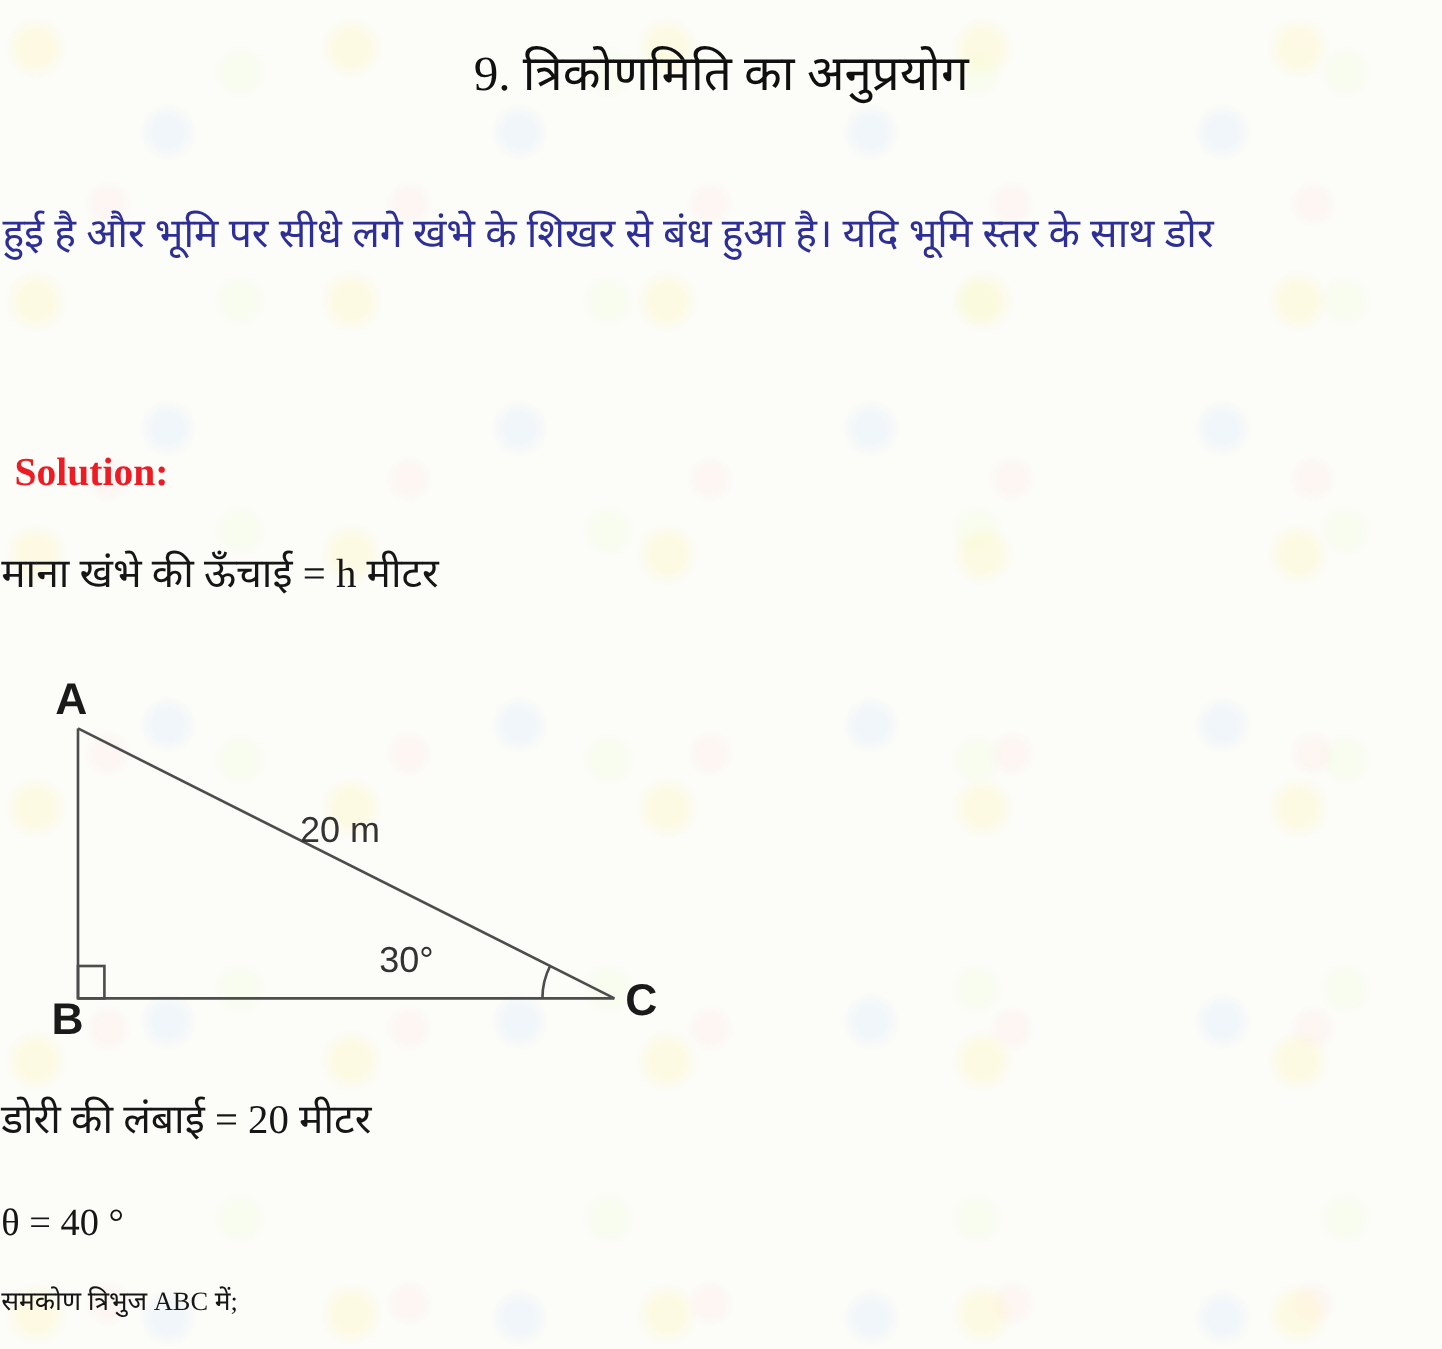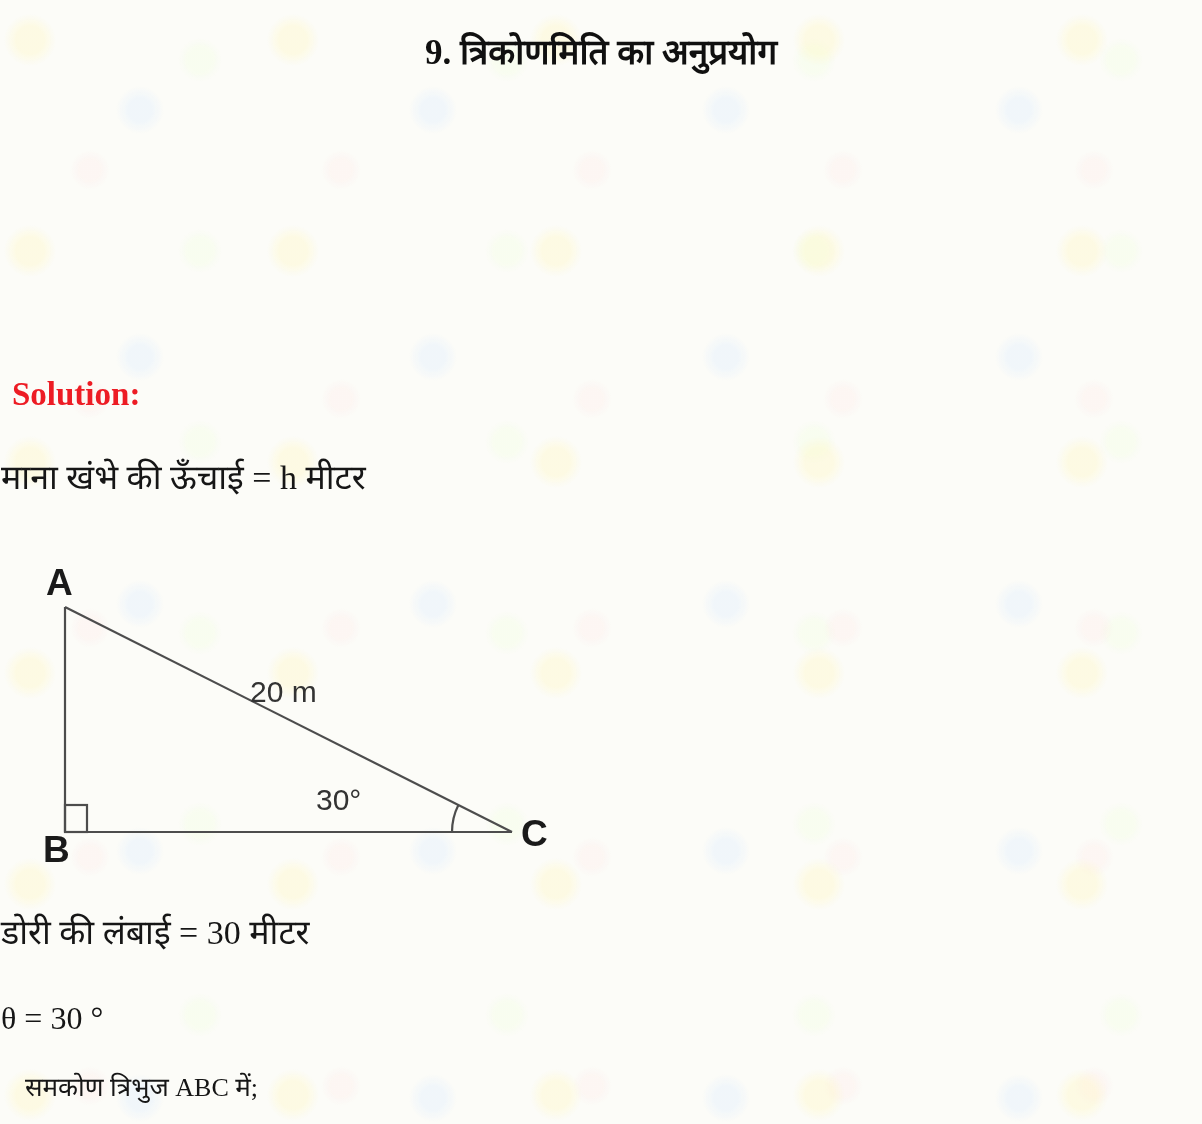--- a/index.html
+++ b/index.html
@@ -16,21 +16,21 @@
     background-color:var(--page-background);
     background-image:
       radial-gradient(circle at 30px 40px, rgba(255,246,190,.35) 0 14px, rgba(255,246,190,0) 26px),
       radial-gradient(circle at 140px 110px, rgba(214,232,255,.30) 0 12px, rgba(214,232,255,0) 24px),
       radial-gradient(circle at 90px 170px, rgba(255,224,224,.22) 0 10px, rgba(255,224,224,0) 20px),
       radial-gradient(circle at 200px 60px, rgba(236,255,214,.25) 0 12px, rgba(236,255,214,0) 22px);
     background-size:263px 211px, 293px 247px, 251px 229px, 307px 191px;
   }
   .page-title{
     position:absolute;top:4px;left:0;width:100%;
-    text-align:center;font-size:35px;font-weight:bold;color:#101010;
+    text-align:center;font-size:41px;font-weight:normal;color:#101010;
   }
   .question{
     position:absolute;left:2px;top:168px;width:1200px;
     color:var(--question-text);font-size:34px;line-height:55px;
   }
   .q-line{white-space:nowrap;}
   .solution-heading{
     position:absolute;left:2px;top:376px;
     font-size:33px;font-weight:bold;color:var(--solution-label);margin-left:10px;
   }
@@ -55,45 +55,46 @@
   .rope-line{
     position:absolute;left:1px;top:908px;
     font-size:34px;color:var(--body-text);
   }
   .theta-line{
     position:absolute;left:1px;top:1000px;
     font-size:32px;color:var(--body-text);
   }
   .triangle-line{
     position:absolute;left:1px;top:1068px;
-    font-size:26px;color:var(--body-text);padding-left:24px;
+    font-size:22px;color:var(--body-text);
   }
 </style>
 </head>
 <body>
 
 <h1 class="page-title">9. त्रिकोणमिति का अनुप्रयोग</h1>
 
 <div class="question">
+  <div class="q-line">हुई है और भूमि पर सीधे लगे खंभे के शिखर से बंध हुआ है। यदि भूमि स्तर के साथ डोर</div>
 </div>
 
 <div class="solution-heading">Solution:</div>
 
 <div class="assumption-line">माना खंभे की ऊँचाई = h मीटर</div>
 
 <svg class="diagram" viewBox="0 0 560 340">
   <line x1="45" y1="62" x2="45" y2="287"></line>
   <line x1="45" y1="287" x2="492" y2="287"></line>
   <line x1="45" y1="62" x2="492" y2="287"></line>
   <rect x="45" y="260" width="22" height="27"></rect>
   <path d="M 432 287 A 60 60 0 0 1 438.4 260"></path>
   <text class="vertex-label" x="26" y="50">A</text>
   <text class="vertex-label" x="23" y="317">B</text>
   <text class="vertex-label" x="501" y="301">C</text>
   <text class="measure-label" x="230" y="157">20 m</text>
   <text class="measure-label" x="296" y="265">30°</text>
 </svg>
 
-<div class="rope-line">डोरी की लंबाई = 30 मीटर</div>
+<div class="rope-line">डोरी की लंबाई = 20 मीटर</div>
 
-<div class="theta-line">θ = 30 °</div>
+<div class="theta-line">θ = 40 °</div>
 
 <div class="triangle-line">समकोण त्रिभुज ABC में;</div>
 
 </body></html>

